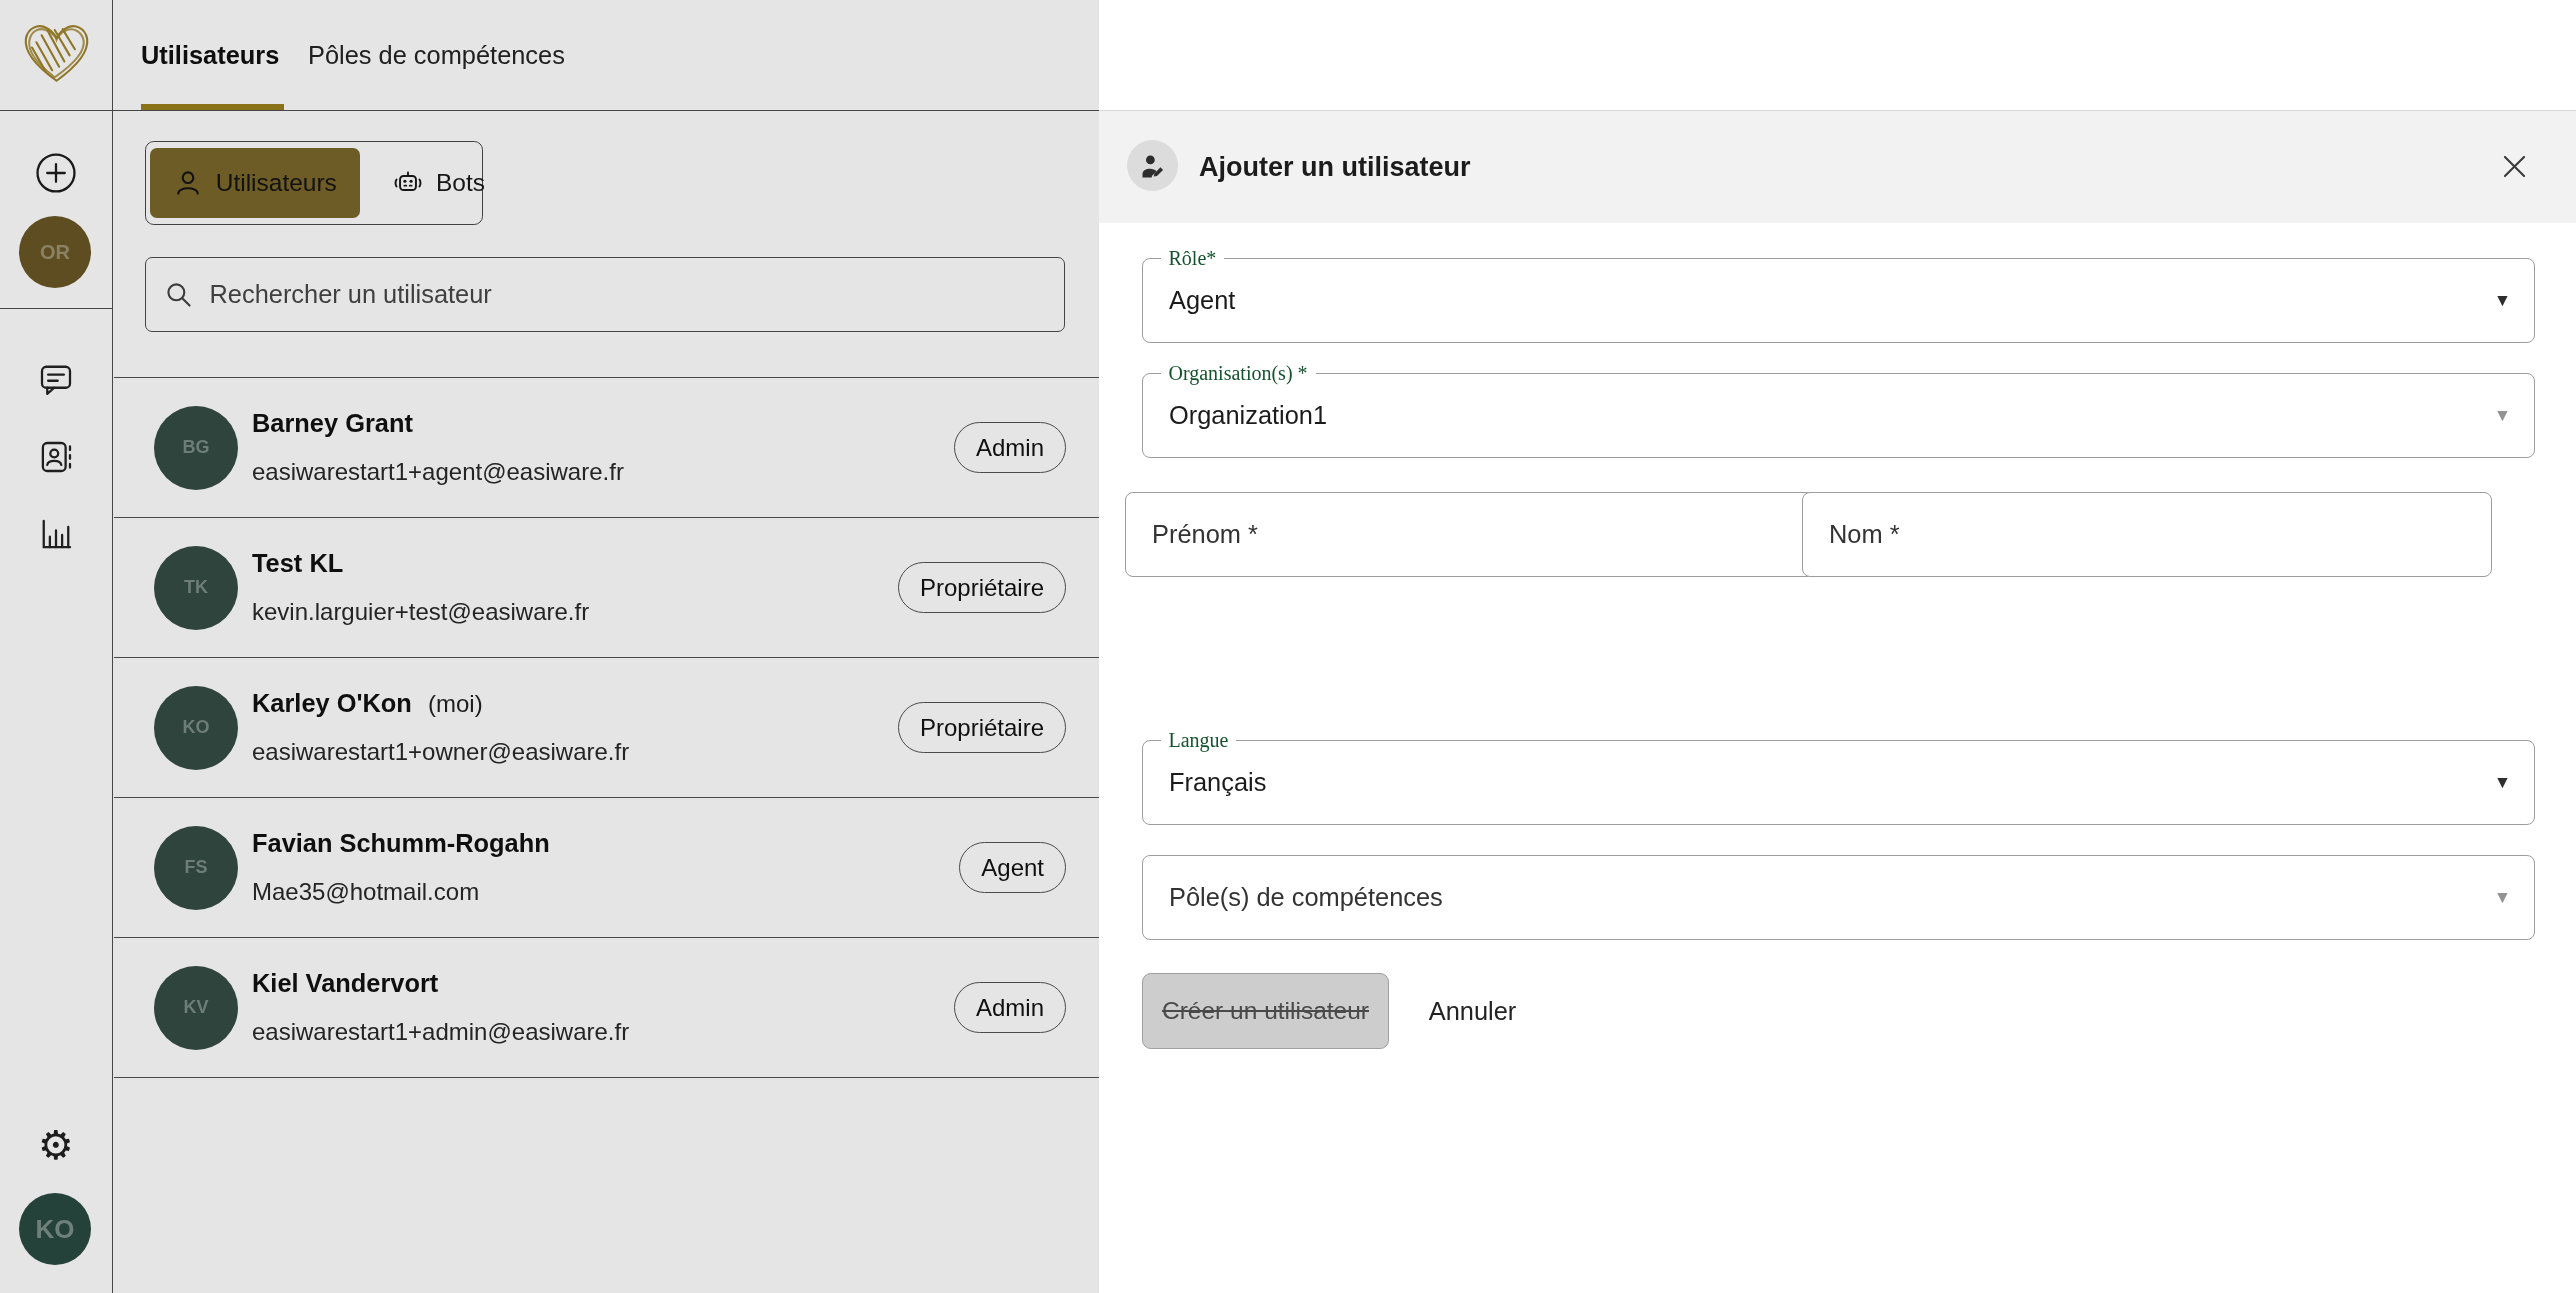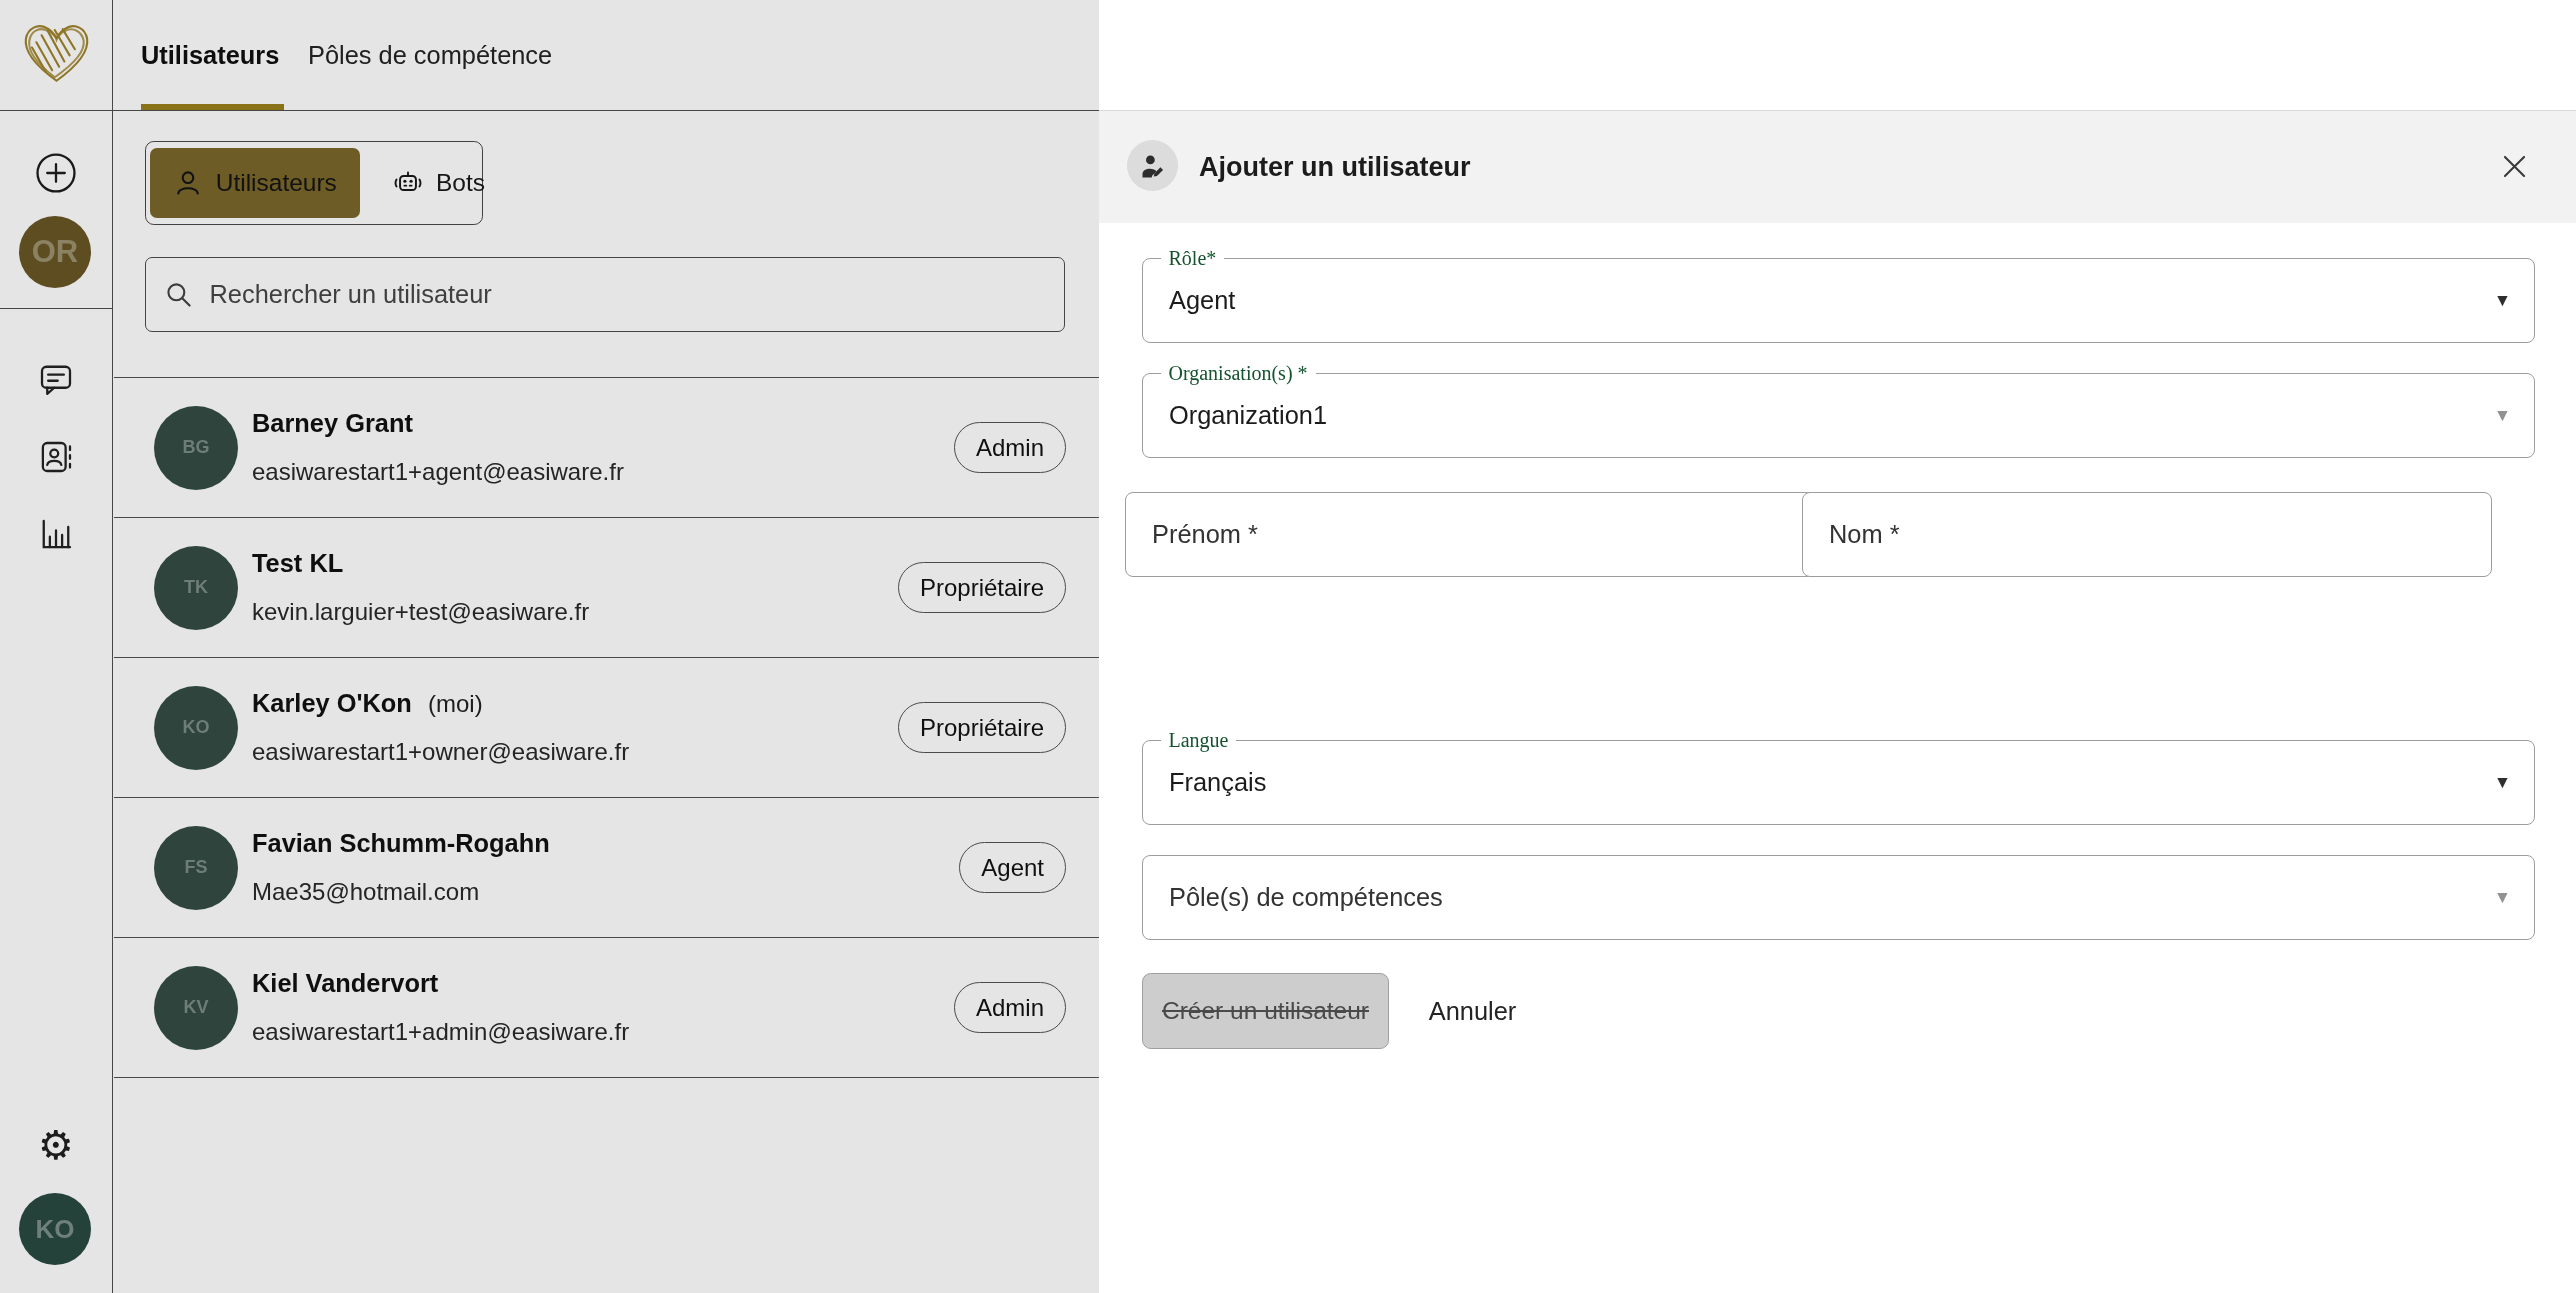--- a/index.html
+++ b/index.html
@@ -9,21 +9,21 @@
   
   .page-dim{position:absolute;left:0;top:0;width:1099px;height:1293px;background:#e5e5e5;}
   .topbar{position:absolute;left:0;top:0;width:1099px;height:110px;border-bottom:1.8px solid #474747;}
   .tab{position:absolute;top:0;height:110px;display:flex;align-items:center;font-size:25.4px;color:#202020;cursor:pointer;}
   .tab.active{color:#0e0e0e;font-weight:bold;}
   .tab-indicator{position:absolute;left:141px;top:104px;width:143px;height:6.1px;background:#8a7218;}
   .sidebar{position:absolute;left:0;top:0;width:112px;height:1293px;border-right:1.8px solid #474747;}
   .side-icon{position:absolute;left:0;width:112px;display:flex;justify-content:center;align-items:center;}
   .side-divider{position:absolute;left:0;top:308px;width:112px;height:0;border-top:1.8px solid #474747;}
   .avatar{border-radius:50%;display:flex;align-items:center;justify-content:center;font-weight:bold;}
-  .avatar-or{position:absolute;left:19px;top:216px;width:72px;height:72px;background:#5d4d20;color:#8a8262;font-size:31px;}
+  .avatar-or{position:absolute;left:19px;top:216px;width:72px;height:72px;background:#5d4d20;color:#8a8262;font-size:20px;}
   .avatar-ko-side{position:absolute;left:19px;top:1193px;width:72px;height:72px;background:#24413a;color:#6f7f79;font-size:26px;}
   .gear-glyph{font-size:40px;color:#1c1c1c;line-height:1;}
 
   .content{position:absolute;left:114px;top:112px;width:985px;height:1181px;}
   .toggle-group{position:absolute;left:31px;top:29px;width:336px;height:82px;border:1.8px solid #414141;border-radius:8.8px;display:flex;align-items:center;}
   .toggle-opt{display:flex;align-items:center;gap:12.3px;font-size:24.5px;color:#161616;height:70px;border-radius:7px;padding:0 23px;margin:0 4.4px;cursor:pointer;}
   .toggle-opt.selected{background:#6d5c26;color:#121212;}
   .searchbox{position:absolute;left:31px;top:145px;width:920px;height:75px;border:1.8px solid #454545;border-radius:7px;display:flex;align-items:center;padding:0 17.5px;box-sizing:border-box;}
   .searchbox input{flex:1;margin-left:14px;border:none;outline:none;background:transparent;font-size:25.4px;color:#222;font-family:inherit;}
   .searchbox input::placeholder{color:#3f3f3f;opacity:1;}
@@ -69,21 +69,21 @@
 
 <div class="stage">
 
   <section class="page-dim">
 
     <header class="topbar">
       <div class="tab active" style="left:141px;">
         <span>Utilisateurs</span>
       </div>
       <div class="tab" style="left:308px;">
-        <span>Pôles de compétence</span>
+        <span>Pôles de compétences</span>
       </div>
       <div class="tab-indicator"></div>
     </header>
 
     <aside class="sidebar">
       <div class="side-icon" style="top:16px;height:70px;">
         <span>
           <svg width="79" height="70" viewBox="0 0 90 80">
             <g fill="none" stroke="#8f7626" stroke-width="2.4" stroke-linecap="round">
               <path d="M45,74 C20,56 8,40 10,26 C12,14 24,8 34,14 C40,17 43,22 45,25 C47,22 50,17 56,14 C66,8 78,14 80,26 C82,40 70,56 45,74 Z"></path>

